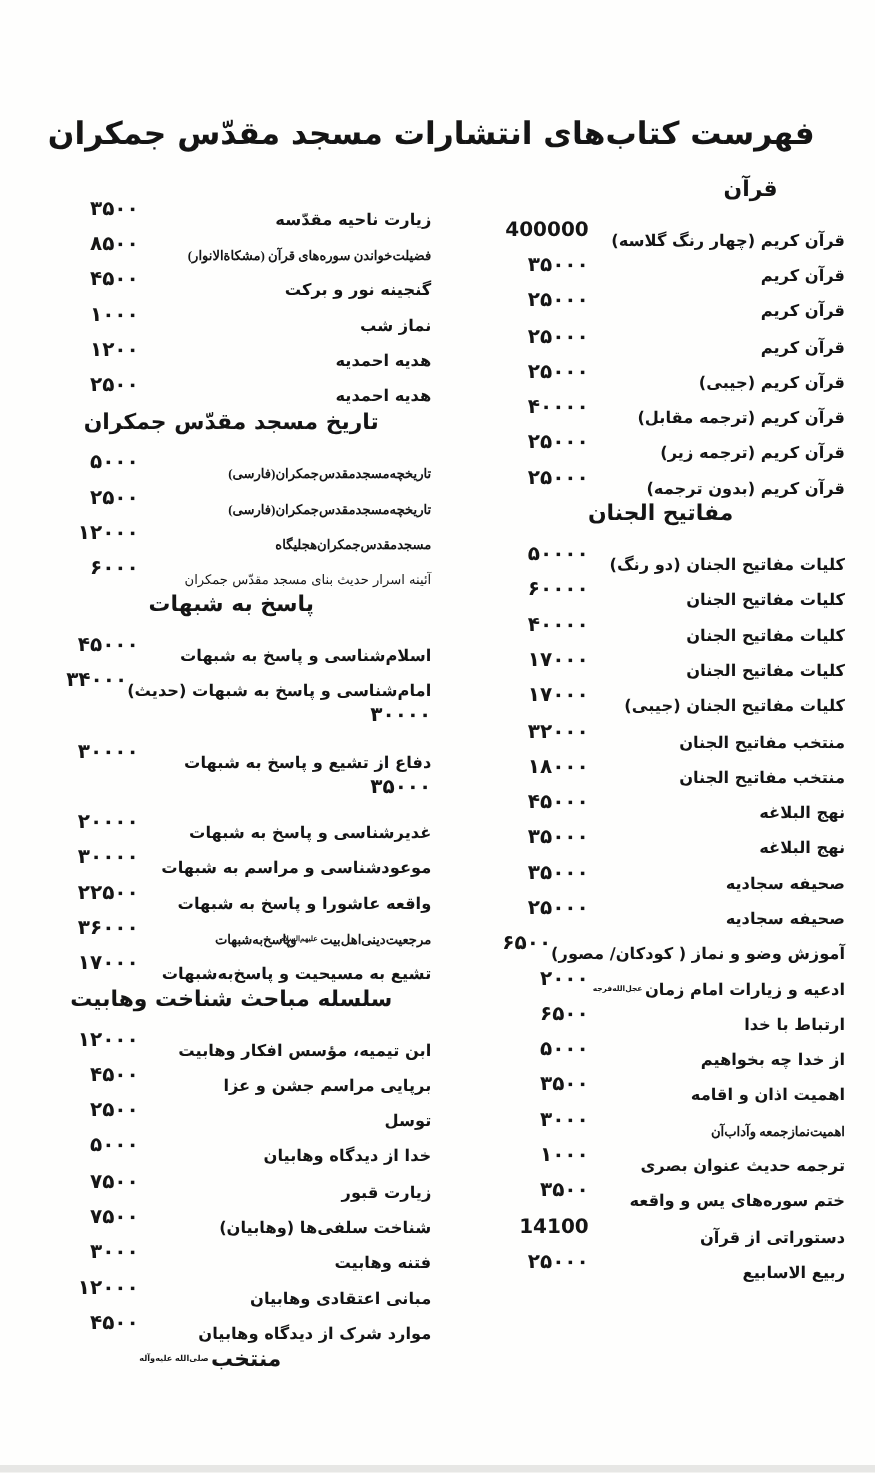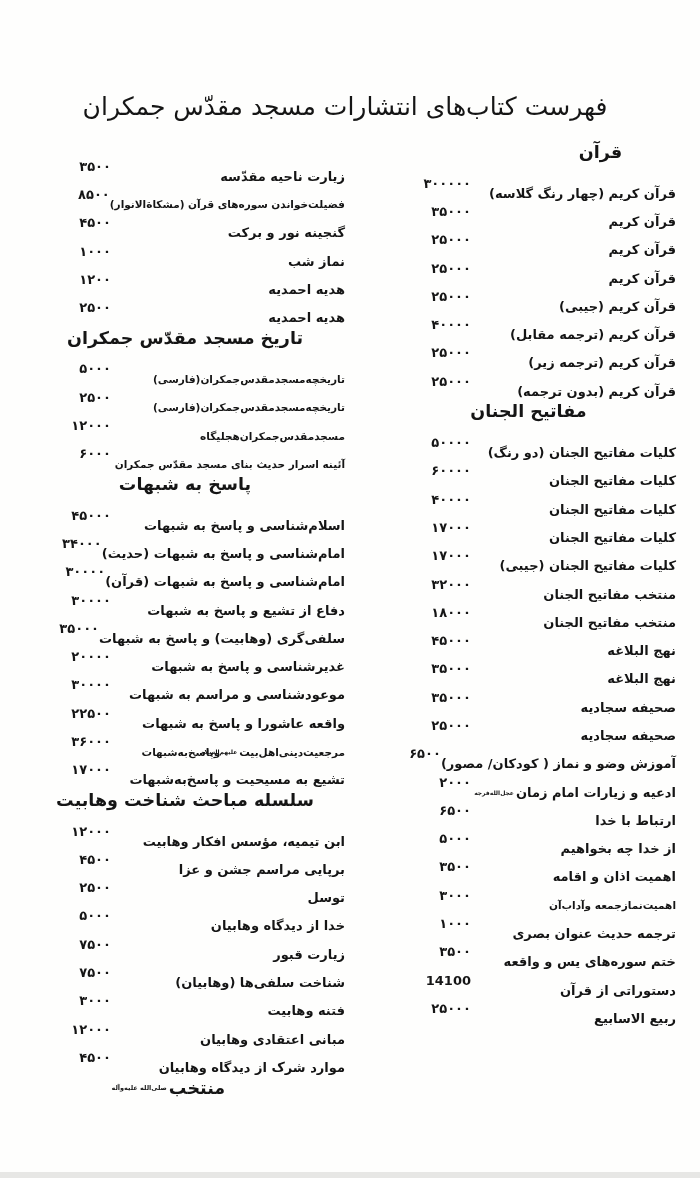--- a/index.html
+++ b/index.html
@@ -4,45 +4,45 @@
 <style>
   html,body{margin:0;padding:0;}
   body{
     width:700px;height:1178px;position:relative;overflow:hidden;
     background:#fefefd;color:#151515;
     font-family:"DejaVu Sans", sans-serif;
     direction:rtl;
   }
   .page-title{
     position:absolute;top:92px;left:0;right:10px;
-    text-align:center;font-size:25px;font-weight:normal;
+    text-align:center;font-size:25px;font-weight:bold;
     letter-spacing:-0.5px;white-space:nowrap;
   }
   .col{position:absolute;}
   .col-right{top:136px;left:381px;width:295px;}
   .col-left{top:152px;left:25px;width:320px;}
   .sec-header{
     height:33px;line-height:33px;text-align:center;
     font-size:17.5px;font-weight:bold;white-space:nowrap;
     letter-spacing:-0.3px;
   }
   .col-right > .sec-header:first-child{transform:translateX(72px);}
   .row{
     height:28.3px;display:flex;justify-content:space-between;align-items:center;
   }
   .row .title{
     font-size:13px;font-weight:bold;white-space:nowrap;
     letter-spacing:-0.3px;
     margin-top:20px;
   }
-  .row.small .title{font-size:10.5px;}
-  .row.light .title{font-size:10.5px;font-weight:bold;}
+  .row.small .title{font-size:10.5px;font-family:Liberation Serif, serif;}
+  .row.light .title{font-size:10.5px;font-weight:normal;}
   .price{
     min-width:90px;width:90px;text-align:right;direction:ltr;
-    font-size:13px;font-weight:bold;white-space:nowrap;
+    font-size:16px;font-weight:bold;white-space:nowrap;
   }
   .col-left .price{min-width:86px;width:86px;}
   .stamp{
     display:inline-block;width:15px;margin:0 2px;
     font-size:6px;line-height:1.05;vertical-align:middle;
     text-align:center;word-break:break-all;font-weight:bold;
   }
   .sec-header .stamp{width:20px;font-size:6.5px;}
   .bottom-edge{
     position:absolute;left:0;right:0;bottom:0;height:6px;
@@ -51,21 +51,21 @@
 </style>
 </head>
 <body>
 
 <div class="page-title">فهرست کتاب‌های انتشارات مسجد مقدّس جمکران</div>
 
 <div class="col col-right">
     <div class="sec-header"><span>قرآن</span></div>
     <div class="row">
       <span class="title"><span>قرآن کریم (چهار رنگ گلاسه)</span></span>
-      <span class="price">۳۰۰۰۰۰</span>
+      <span class="price">400000</span>
     </div>
     <div class="row">
       <span class="title"><span>قرآن کریم</span></span>
       <span class="price">۳۵۰۰۰</span>
     </div>
     <div class="row">
       <span class="title"><span>قرآن کریم</span></span>
       <span class="price">۲۵۰۰۰</span>
     </div>
     <div class="row">
@@ -220,29 +220,27 @@
     <div class="sec-header"><span>پاسخ به شبهات</span></div>
     <div class="row">
       <span class="title"><span>اسلام‌شناسی و پاسخ به شبهات</span></span>
       <span class="price">۴۵۰۰۰</span>
     </div>
     <div class="row">
       <span class="title"><span>امام‌شناسی و پاسخ به شبهات (حدیث)</span></span>
       <span class="price">۳۴۰۰۰</span>
     </div>
     <div class="row">
-      <span class="title"><span>امام‌شناسی و پاسخ به شبهات (قرآن)</span></span>
       <span class="price">۳۰۰۰۰</span>
     </div>
     <div class="row">
       <span class="title"><span>دفاع از تشیع و پاسخ به شبهات</span></span>
       <span class="price">۳۰۰۰۰</span>
     </div>
     <div class="row">
-      <span class="title"><span>سلفی‌گری (وهابیت) و پاسخ به شبهات</span></span>
       <span class="price">۳۵۰۰۰</span>
     </div>
     <div class="row">
       <span class="title"><span>غدیرشناسی و پاسخ به شبهات</span></span>
       <span class="price">۲۰۰۰۰</span>
     </div>
     <div class="row">
       <span class="title"><span>موعودشناسی و مراسم به شبهات</span></span>
       <span class="price">۳۰۰۰۰</span>
     </div>

